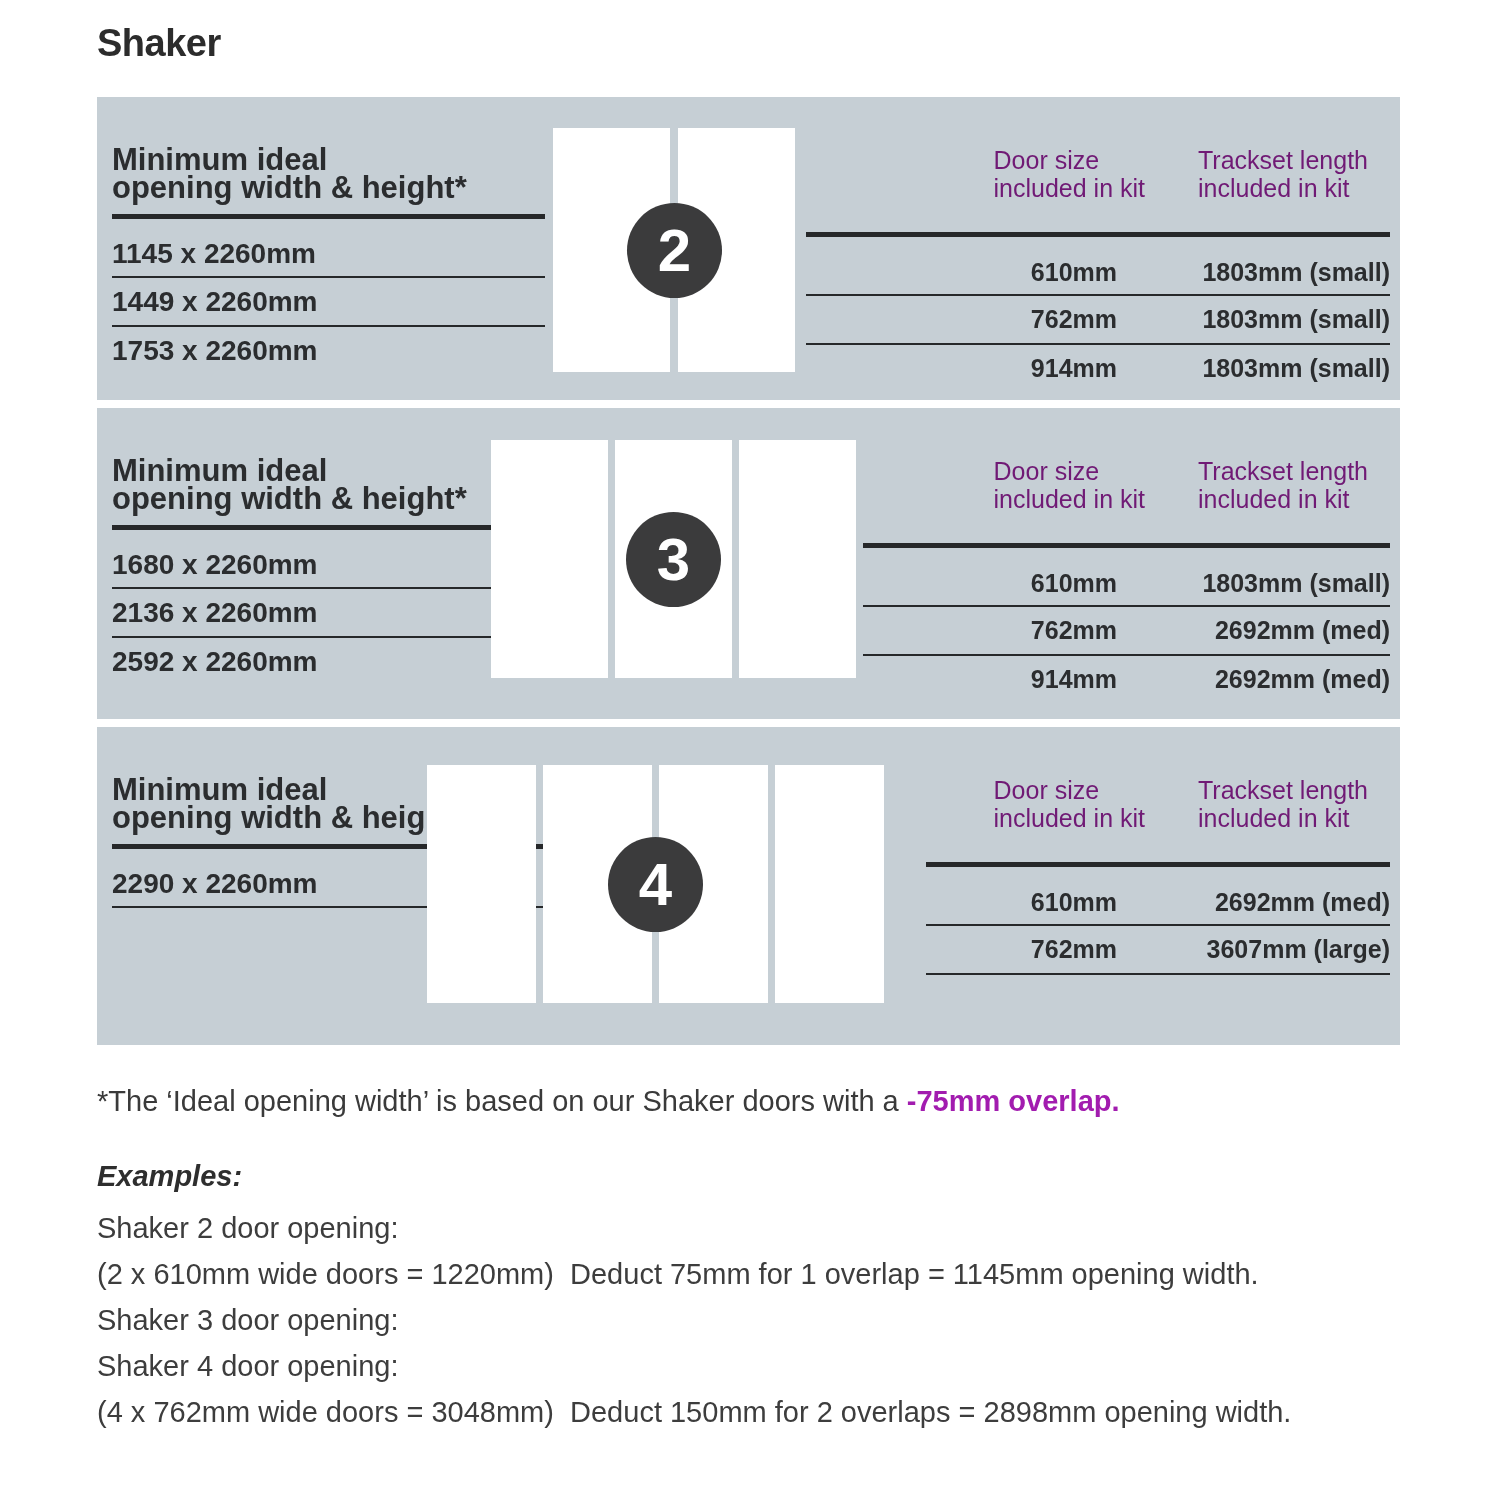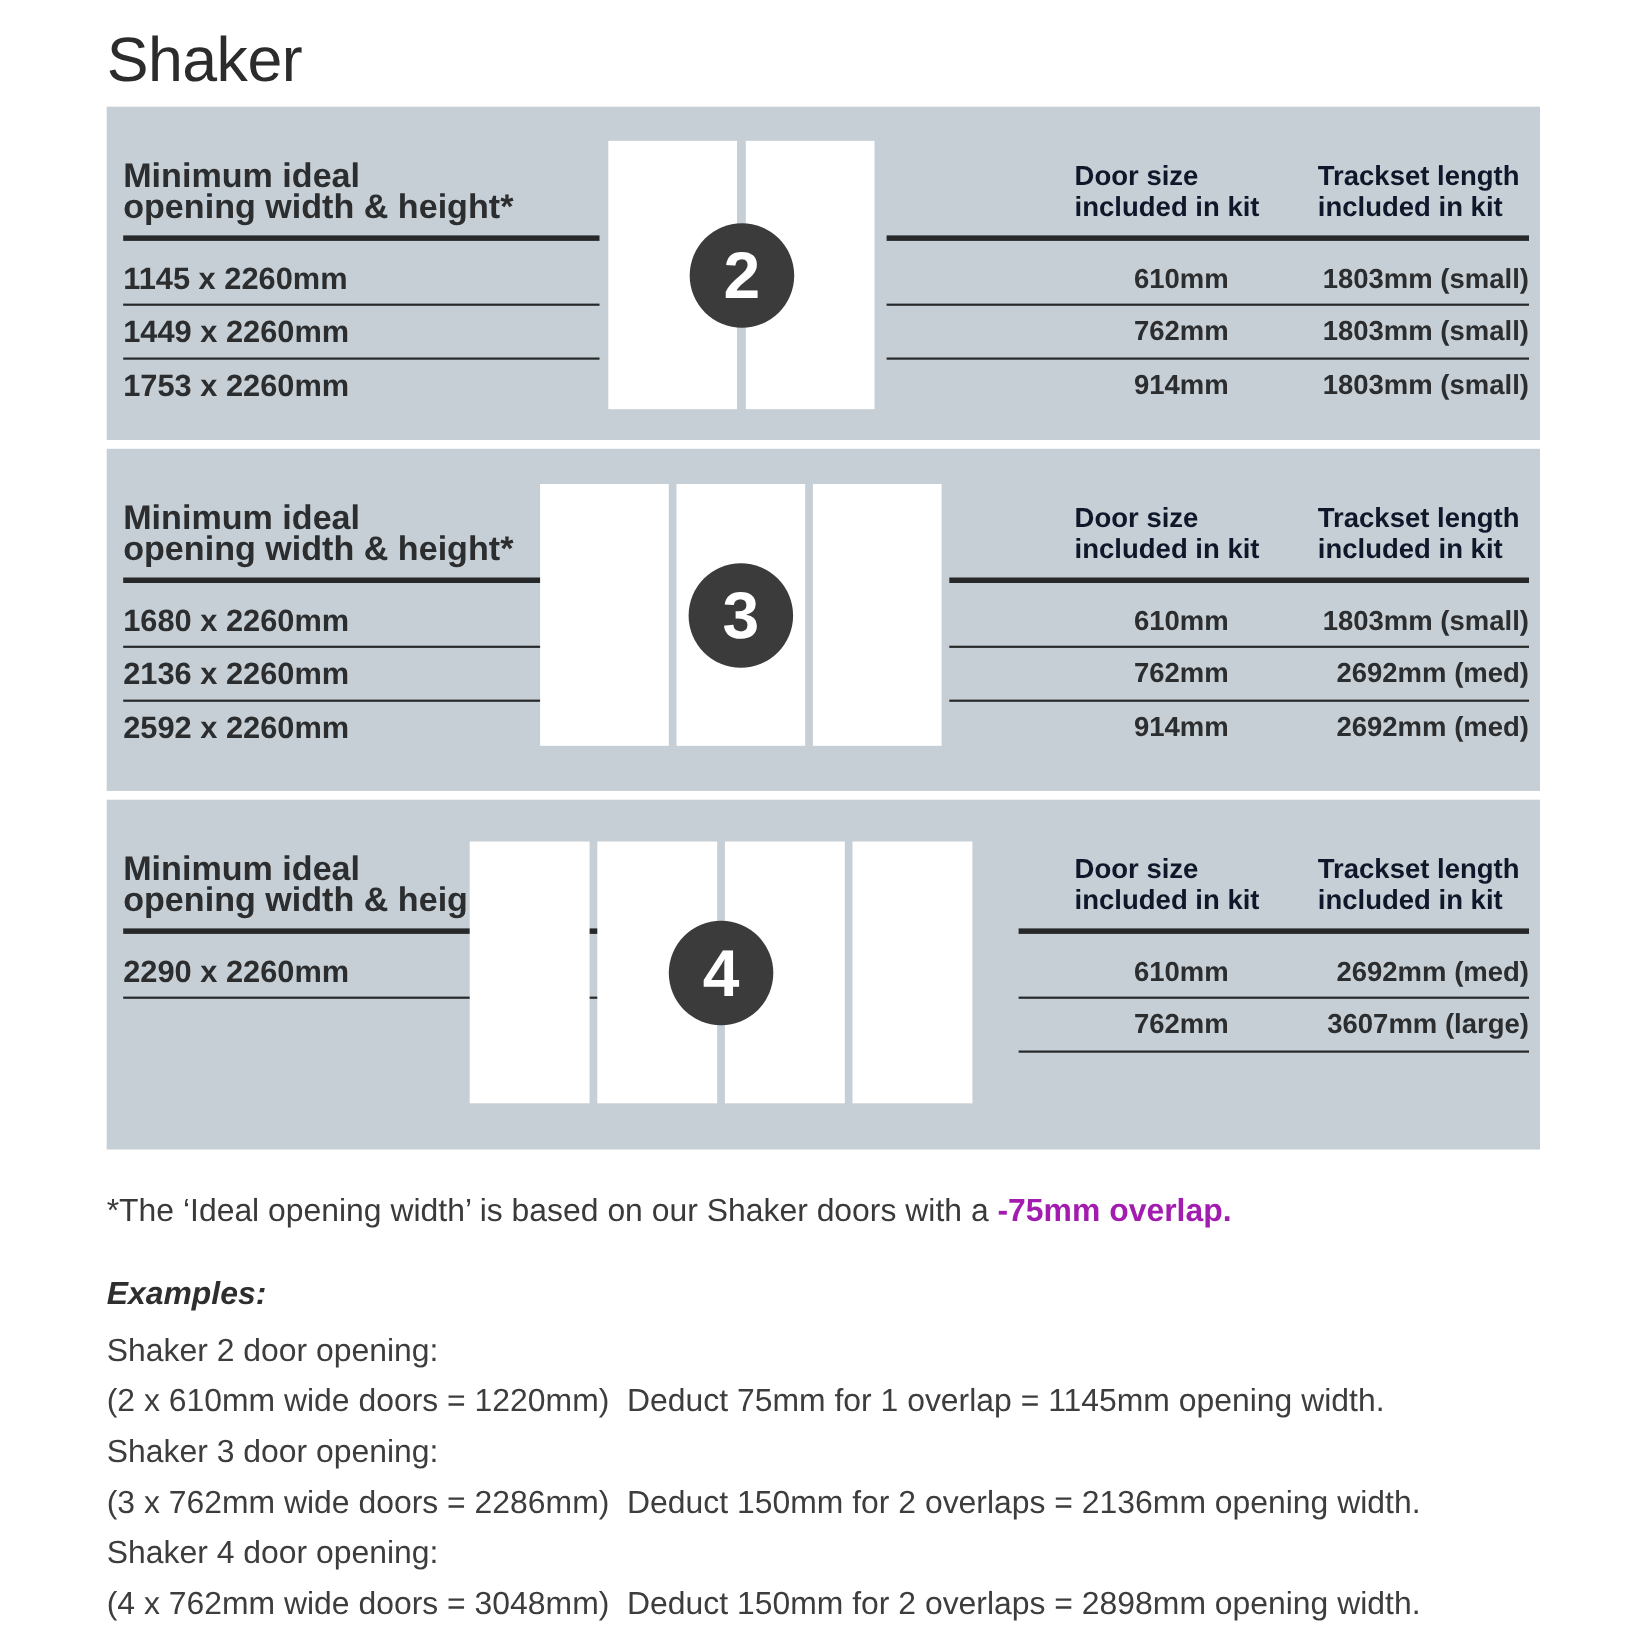--- a/index.html
+++ b/index.html
@@ -1,19 +1,19 @@
 <!DOCTYPE html>
 <html><head>
 <meta charset="utf-8">
 <style>
   html,body{margin:0;padding:0;background:#fff;}
   .page{position:relative;width:1500px;height:1500px;background:#ffffff;
         font-family:"Liberation Sans",sans-serif;color:#2b2d2f;overflow:hidden;}
 
-  .title{position:absolute;left:97px;top:22px;margin:0;font-size:57px;font-weight:400;
+  .title{position:absolute;left:97px;top:22px;margin:0;font-size:38px;font-weight:700;
          letter-spacing:-0.5px;color:#2c2c2c;}
 
   .panel{position:absolute;left:97px;width:1303px;background:#c6cfd5;}
   .p1{top:97px;height:303px;}
   .p2{top:408px;height:311px;}
   .p3{top:727px;height:318px;}
 
   
   .left-tbl{position:absolute;left:15px;top:0;width:433px;}
   .tbl-head{height:105px;padding-bottom:12px;display:flex;align-items:flex-end;
@@ -22,22 +22,22 @@
   .lrow{height:47px;line-height:47px;font-size:28px;font-weight:bold;
         border-bottom:2px solid #26282a;}
   .lrow.tall{height:57px;line-height:70px;}
   .p1 .lrow:last-child,.p2 .lrow:last-child{border-bottom:none;}
 
   
   .right-tbl{position:absolute;right:10px;top:0;}
   .p1 .right-tbl{width:584px;}
   .p2 .right-tbl{width:527px;}
   .p3 .right-tbl{width:464px;}
-  .r-head{height:105px;padding-bottom:12px;display:grid;grid-template-columns:1fr 192px;
-          align-items:end;font-weight:bold;font-size:25px;line-height:28px;color:#0f172a;}
+  .r-head{height:105px;padding-bottom:30px;display:grid;grid-template-columns:1fr 192px;
+          align-items:end;font-weight:normal;font-size:25px;line-height:28px;color:#701a75;}
   .r-head .h1{justify-self:end;padding-right:53px;text-align:left;}
   .r-head .h2{justify-self:start;text-align:left;}
   .rrow{display:grid;grid-template-columns:1fr 192px;height:47px;line-height:47px;
         font-size:25px;font-weight:bold;border-bottom:2px solid #26282a;}
   .rrow.tall{height:57px;line-height:70px;}
   .p1 .rrow:last-child,.p2 .rrow:last-child{border-bottom:none;}
   .c1{text-align:right;padding-right:81px;}
   .c2{text-align:right;}
 
   
@@ -206,18 +206,17 @@
     </div>
   </section>
 
   <p class="footnote"><span>*The ‘Ideal opening width’ is based on our Shaker doors with a </span><b>-75mm overlap.</b></p>
 
   <p class="ex-head">Examples:</p>
   <div class="ex-lines">
     <div class="ex-line">Shaker 2 door opening:</div>
     <div class="ex-line">(2 x 610mm wide doors = 1220mm)  Deduct 75mm for 1 overlap = 1145mm opening width.</div>
     <div class="ex-line">Shaker 3 door opening:</div>
-    <div class="ex-line">(3 x 762mm wide doors = 2286mm)  Deduct 150mm for 2 overlaps = 2136mm opening width.</div>
     <div class="ex-line">Shaker 4 door opening:</div>
     <div class="ex-line">(4 x 762mm wide doors = 3048mm)  Deduct 150mm for 2 overlaps = 2898mm opening width.</div>
   </div>
 
 </div>
 
 </body></html>

